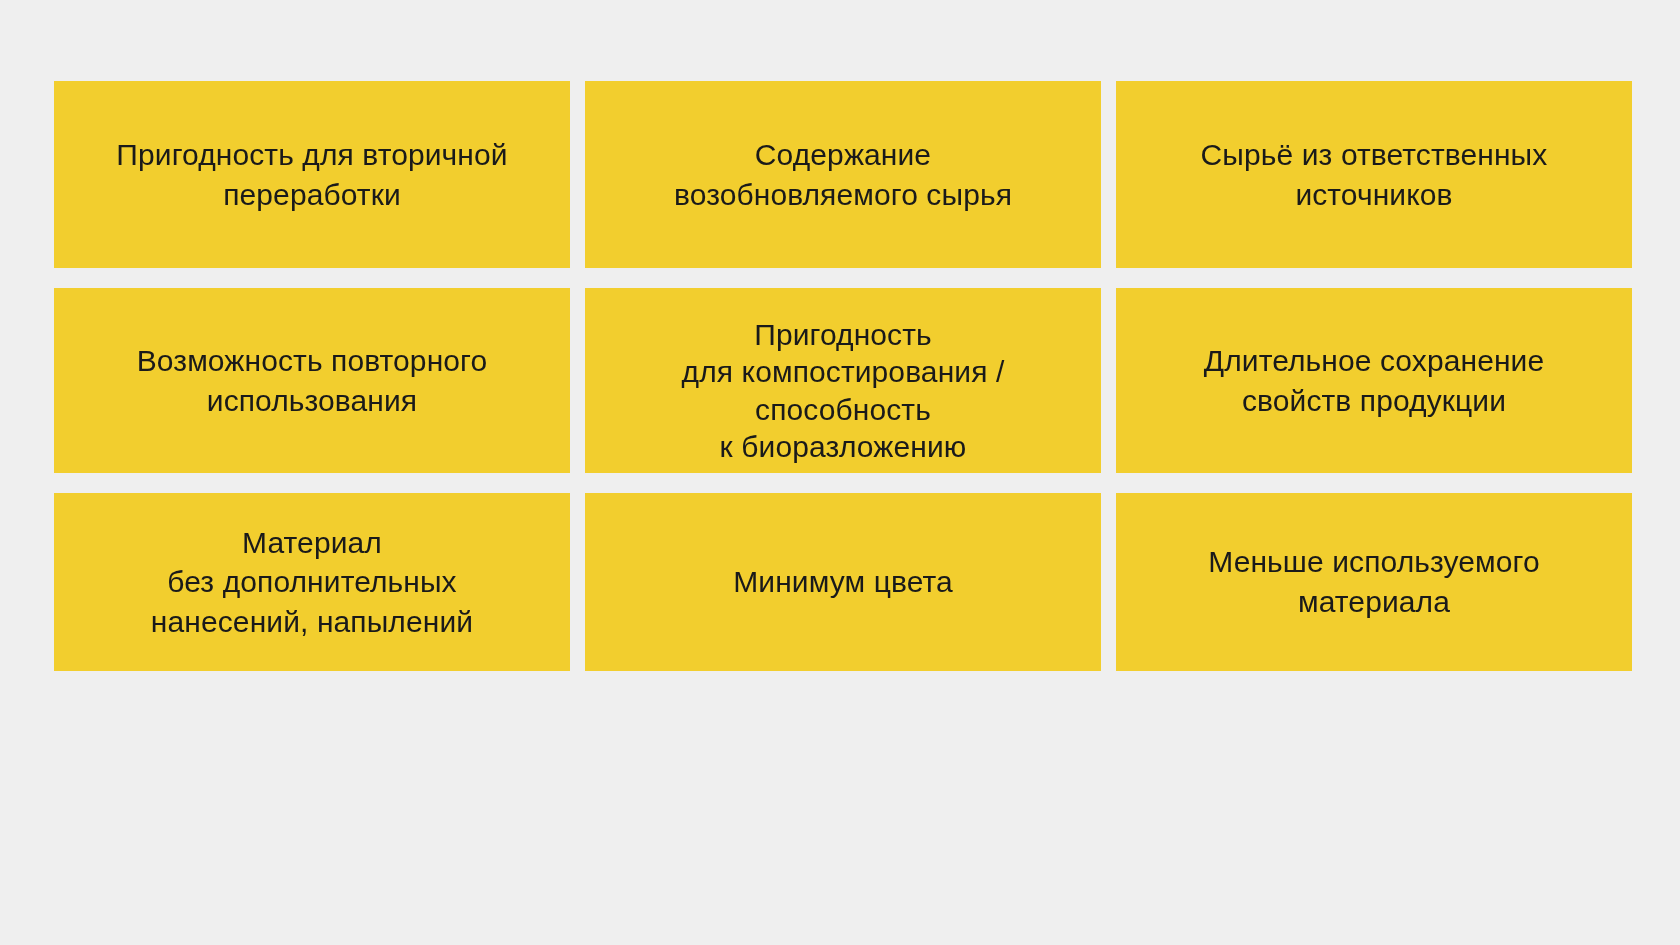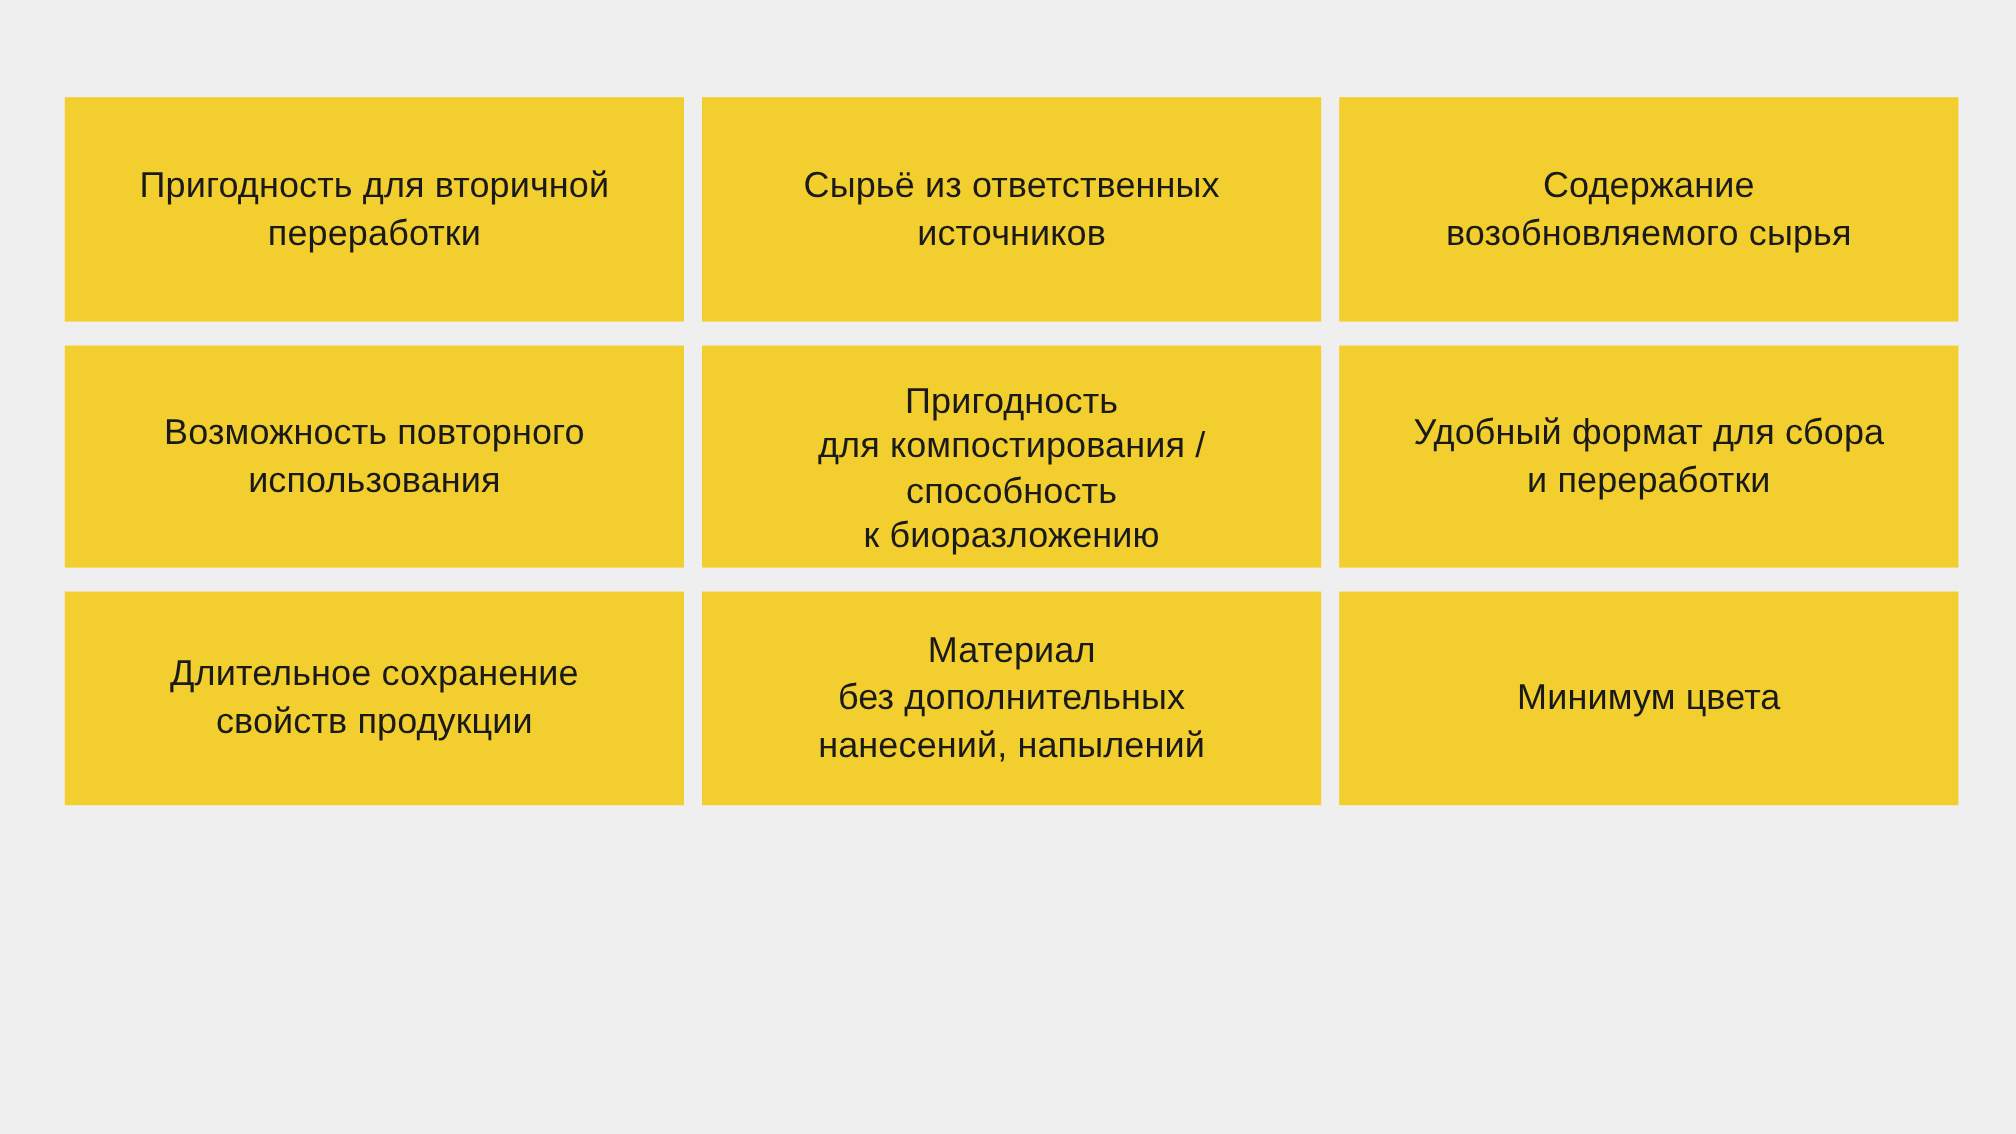--- a/index.html
+++ b/index.html
@@ -69,57 +69,57 @@
 <div class="board">
   <div class="grid">
 
     <div class="tile">
       <span class="tile-text">Пригодность для вторичной
 переработки</span>
     </div>
 
 
     <div class="tile">
-      <span class="tile-text">Сырьё из ответственных
-источников</span>
+      <span class="tile-text">Содержание
+возобновляемого сырья</span>
     </div>
 
     <div class="tile">
-      <span class="tile-text">Содержание
-возобновляемого сырья</span>
+      <span class="tile-text">Сырьё из ответственных
+источников</span>
     </div>
 
     <div class="tile">
       <span class="tile-text">Возможность повторного
 использования</span>
     </div>
 
     <div class="tile four-line">
       <span class="tile-text">Пригодность
 для компостирования /
 способность
 к биоразложению</span>
     </div>
 
-    <div class="tile">
-      <span class="tile-text">Удобный формат для сбора
-и переработки</span>
-    </div>
 
     <div class="tile">
       <span class="tile-text">Длительное сохранение
 свойств продукции</span>
     </div>
 
 
     <div class="tile">
       <span class="tile-text">Материал
 без дополнительных
 нанесений, напылений</span>
     </div>
 
     <div class="tile">
       <span class="tile-text">Минимум цвета</span>
     </div>
 
+    <div class="tile">
+      <span class="tile-text">Меньше используемого
+материала</span>
+    </div>
 
   </div>
 </div>
 
 </body></html>

